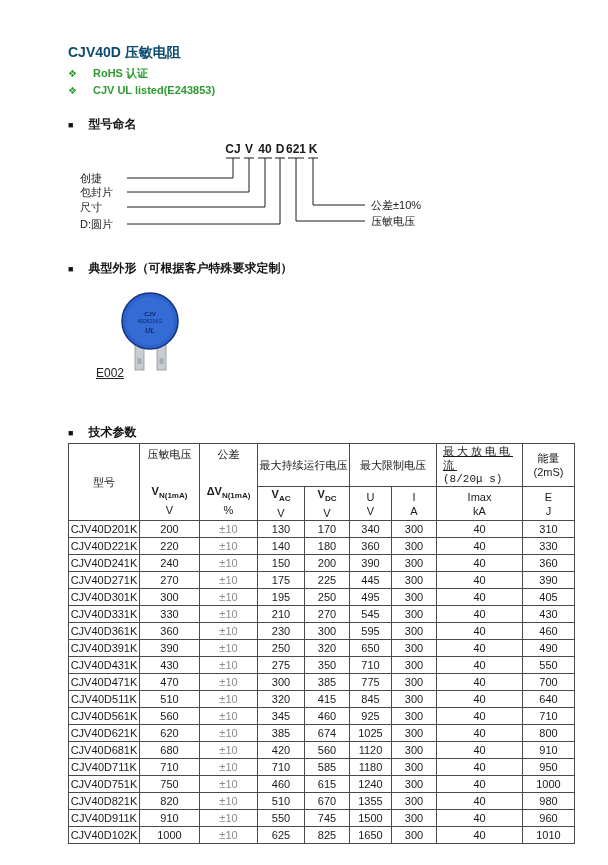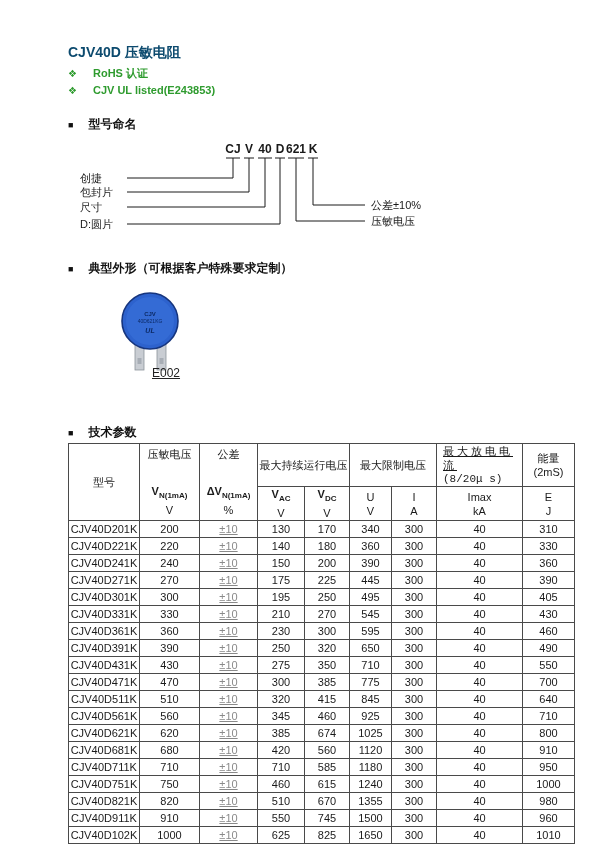--- a/index.html
+++ b/index.html
@@ -23,37 +23,37 @@
   .sec-shape{top:260px;}
   .sec-specs{top:424px;}
   
   .diagram{left:68px;top:138px;width:500px;height:100px;}
   .diagram text{font-size:11px;fill:#1a1a1a;}
   .diagram .code{font-size:12px;font-weight:bold;}
   .diagram line{stroke:#1a1a1a;stroke-width:1;}
   .diagram .rlabel{font-size:11px;}
   
   .figure{left:112px;top:292px;width:76px;height:82px;}
-  .fig-label{left:128px;top:366px;width:76px;text-align:center;font-size:12px;color:#222;text-decoration:underline;}
+  .fig-label{left:96px;top:366px;width:76px;font-size:12px;color:#222;text-decoration:underline;}
   
   .specs{left:68px;top:443px;border-collapse:collapse;table-layout:fixed;width:507px;}
   .specs th,.specs td{
     border:1px solid #4a4a4a;text-align:center;vertical-align:middle;
     padding:0;font-weight:normal;overflow:hidden;
   }
   .specs thead th{font-size:11px;line-height:14px;color:#1a1a1a;}
   .specs .h1 th{height:32px;}
   .specs .h2 th{height:30px;}
   .stack{display:flex;flex-direction:column;justify-content:space-between;height:100%;padding:3px 0;box-sizing:border-box;}
   .stack .mid{margin-top:auto;}
   .sym{font-weight:bold;}
   .sym sub{font-weight:bold;font-size:8px;}
   .widespace{letter-spacing:3px;}
   .specs td{font-size:11px;height:16px;line-height:16px;color:#1a1a1a;}
-  .specs td.col-tol{color:#8a8a8a;text-decoration:underline;}
+  .specs td.col-tol{color:#8a8a8a;}
 </style>
 </head>
 <body>
 
 <div class="abs doc-title">CJV40D 压敏电阻</div>
 
 <div class="abs cert cert-1">
   <span class="dia">❖</span>
   <span>RoHS  认证</span>
 </div>

